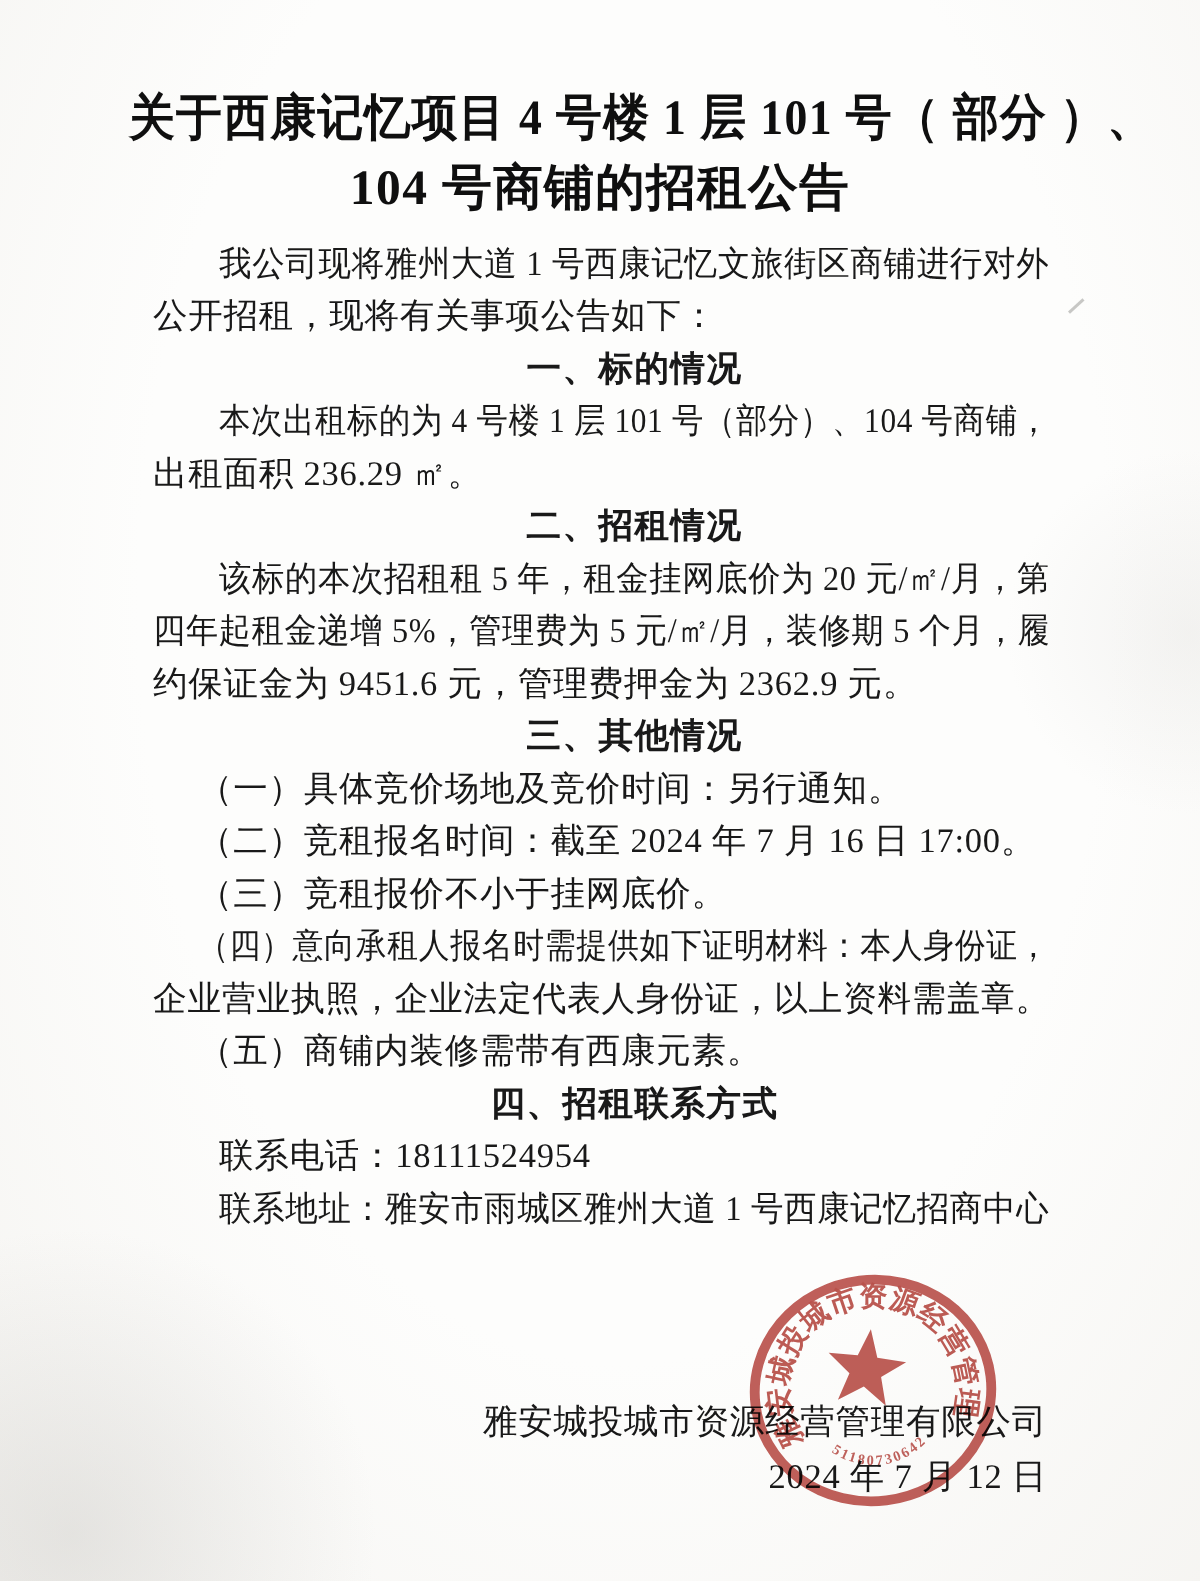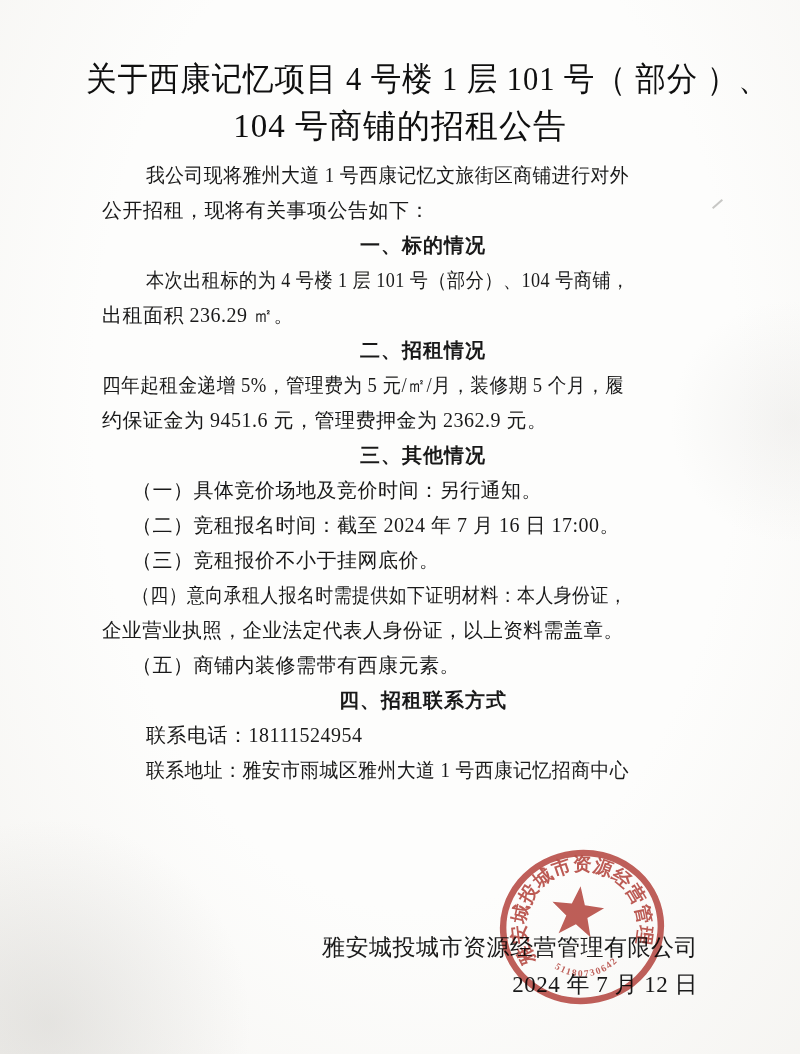--- a/index.html
+++ b/index.html
@@ -10,27 +10,27 @@
     overflow:hidden;
     color:#191919;
     background:
       radial-gradient(circle at 6% 97%, rgba(186,184,180,.30), rgba(186,184,180,0) 16%),
       radial-gradient(circle at 99% 40%, rgba(200,198,194,.18), rgba(200,198,194,0) 12%),
       radial-gradient(ellipse at 52% 38%, #fdfdfc 55%, #f5f4f1 100%);
     font-family:"Liberation Serif","DejaVu Serif",serif;
   }
   .title{
     position:absolute;top:34px;left:58px;right:58px;
-    text-align:center;font-weight:400;
+    text-align:center;font-weight:700;
     font-size:33px;line-height:47px;letter-spacing:1px;color:#0f0f0f;
   }
   .title .t{display:inline-block;white-space:nowrap;transform-origin:50% 50%;}
   .body{
     position:absolute;top:158px;left:102px;width:598px;
-    font-size:20px;line-height:35px;letter-spacing:.5px;
+    font-size:23px;line-height:35px;letter-spacing:.5px;
   }
   .ln{margin:0;padding:0;height:35px;overflow:visible;}
   .ln .t{display:inline-block;white-space:nowrap;transform-origin:0 50%;}
   .ind{padding-left:44px;}
   .pin{padding-left:30px;}
   .head{font-family:"Liberation Sans","DejaVu Sans",sans-serif;font-weight:700;letter-spacing:1px;text-align:center;}
   .signoff{
     position:absolute;top:929px;right:102px;width:420px;
     text-align:right;font-size:23px;line-height:37px;letter-spacing:.5px;
   }
@@ -56,20 +56,21 @@
     <span class="ln-title"><span class="t">104 号商铺的招租公告</span></span>
   </h1>
 
   <div class="body">
     <p class="ln ind just"><span class="t" style="transform: scaleX(0.940577);">我公司现将雅州大道 1 号西康记忆文旅街区商铺进行对外</span></p>
     <p class="ln"><span class="t">公开招租，现将有关事项公告如下：</span></p>
     <p class="ln ind head"><span class="t">一、标的情况</span></p>
     <p class="ln ind just"><span class="t" style="transform: scaleX(0.908197);">本次出租标的为 4 号楼 1 层 101 号（部分）、104 号商铺，</span></p>
     <p class="ln"><span class="t">出租面积 236.29 ㎡。</span></p>
     <p class="ln ind head"><span class="t">二、招租情况</span></p>
+    <p class="ln ind just"><span class="t" style="transform: scaleX(0.935811);">该标的本次招租租 5 年，租金挂网底价为 20 元/㎡/月，第</span></p>
     <p class="ln just"><span class="t" style="transform: scaleX(0.932917);">四年起租金递增 5%，管理费为 5 元/㎡/月，装修期 5 个月，履</span></p>
     <p class="ln"><span class="t">约保证金为 9451.6 元，管理费押金为 2362.9 元。</span></p>
     <p class="ln ind head"><span class="t">三、其他情况</span></p>
     <p class="ln pin"><span class="t">（一）具体竞价场地及竞价时间：另行通知。</span></p>
     <p class="ln pin"><span class="t">（二）竞租报名时间：截至 2024 年 7 月 16 日 17:00。</span></p>
     <p class="ln pin"><span class="t">（三）竞租报价不小于挂网底价。</span></p>
     <p class="ln pin just"><span class="t" style="transform: scaleX(0.894488);">（四）意向承租人报名时需提供如下证明材料：本人身份证，</span></p>
     <p class="ln"><span class="t" style="transform: scaleX(0.978723);">企业营业执照，企业法定代表人身份证，以上资料需盖章。</span></p>
     <p class="ln pin"><span class="t">（五）商铺内装修需带有西康元素。</span></p>
     <p class="ln ind head"><span class="t">四、招租联系方式</span></p>

